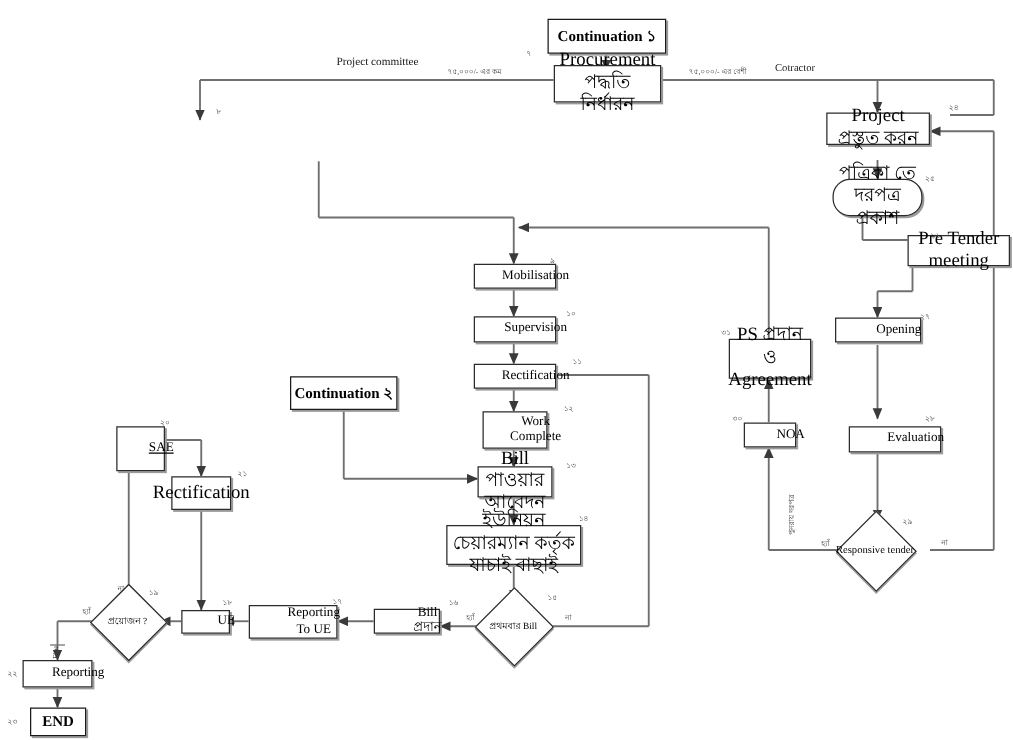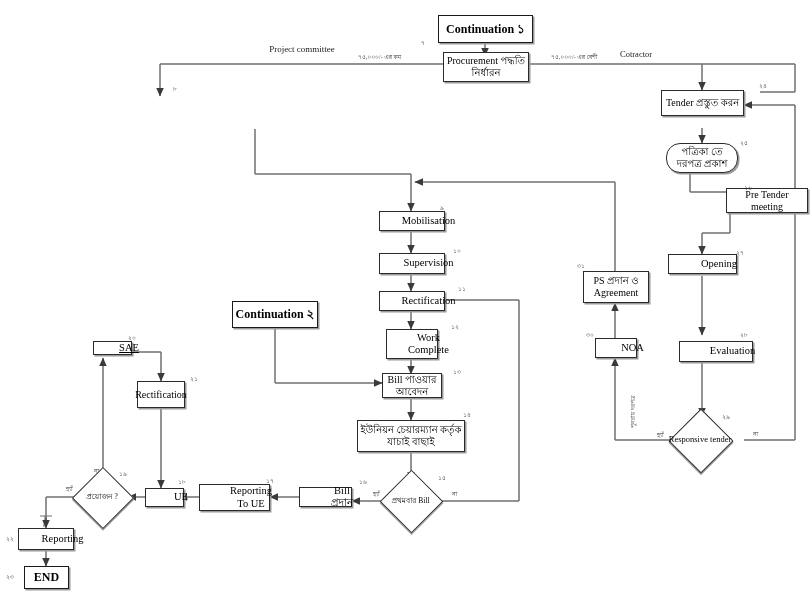--- a/index.html
+++ b/index.html
@@ -14,21 +14,21 @@
   
   .node{
     position:absolute;
     box-sizing:border-box;
     border:1px solid #2b2b2b;
     background:#ffffff;
     box-shadow:1.5px 1.5px 0 #9a9a9a;
     display:flex;align-items:center;justify-content:center;
     text-align:center;
     line-height:1.18;
-    font-size:10px;
+    font-size:15px;
     padding:1px 2px;
   }
   .node.big{font-size:12px;font-weight:bold;border:1px solid #1a1a1a;}
   .node.med{font-size:10.5px;padding-left:35px;}
   .node span{display:block;}
 
   
   .diamond{position:absolute;}
   .diamond .dshape{
     position:absolute;left:0;top:0;width:100%;height:100%;
@@ -148,21 +148,21 @@
   <div class="node big" style="left:438px;top:4px;width:95px;height:28px;margin-top:11px;">
     <span>Continuation ১</span>
   </div>
 
   <div class="node" style="left:443px;top:52px;width:86px;height:30px;">
     <span>Procurement পদ্ধতি নির্ধারন</span>
   </div>
 
 
   <div class="node" style="left:661px;top:90px;width:83px;height:26px;">
-    <span>Tender প্রস্তুত করন</span>
+    <span>Project প্রস্তুত করন</span>
   </div>
 
   <div class="node" style="left:666px;top:143px;width:72px;height:30px;border-radius:14px;">
     <span>পত্রিকা তে দরপত্র প্রকাশ</span>
   </div>
 
   <div class="node" style="left:726px;top:188px;width:82px;height:25px;">
     <span>Pre Tender meeting</span>
   </div>
 
@@ -234,21 +234,21 @@
     <span>UE</span>
   </div>
 
   <div class="diamond" style="left:81px;top:476px;width:42px;height:42px;">
     <div class="dshape"></div>
     <div class="dtext">
       <span>প্রয়োজন ?</span>
     </div>
   </div>
 
-  <div class="node med" style="left:93px;top:341px;width:35px;height:14px;text-decoration:underline;">
+  <div class="node med" style="left:93px;top:341px;width:35px;height:36px;text-decoration:underline;">
     <span>SAE</span>
   </div>
 
   <div class="node" style="left:137px;top:381px;width:48px;height:27px;">
     <span>Rectification</span>
   </div>
 
   <div class="node med" style="left:18px;top:528px;width:56px;height:22px;">
     <span>Reporting</span>
   </div>

